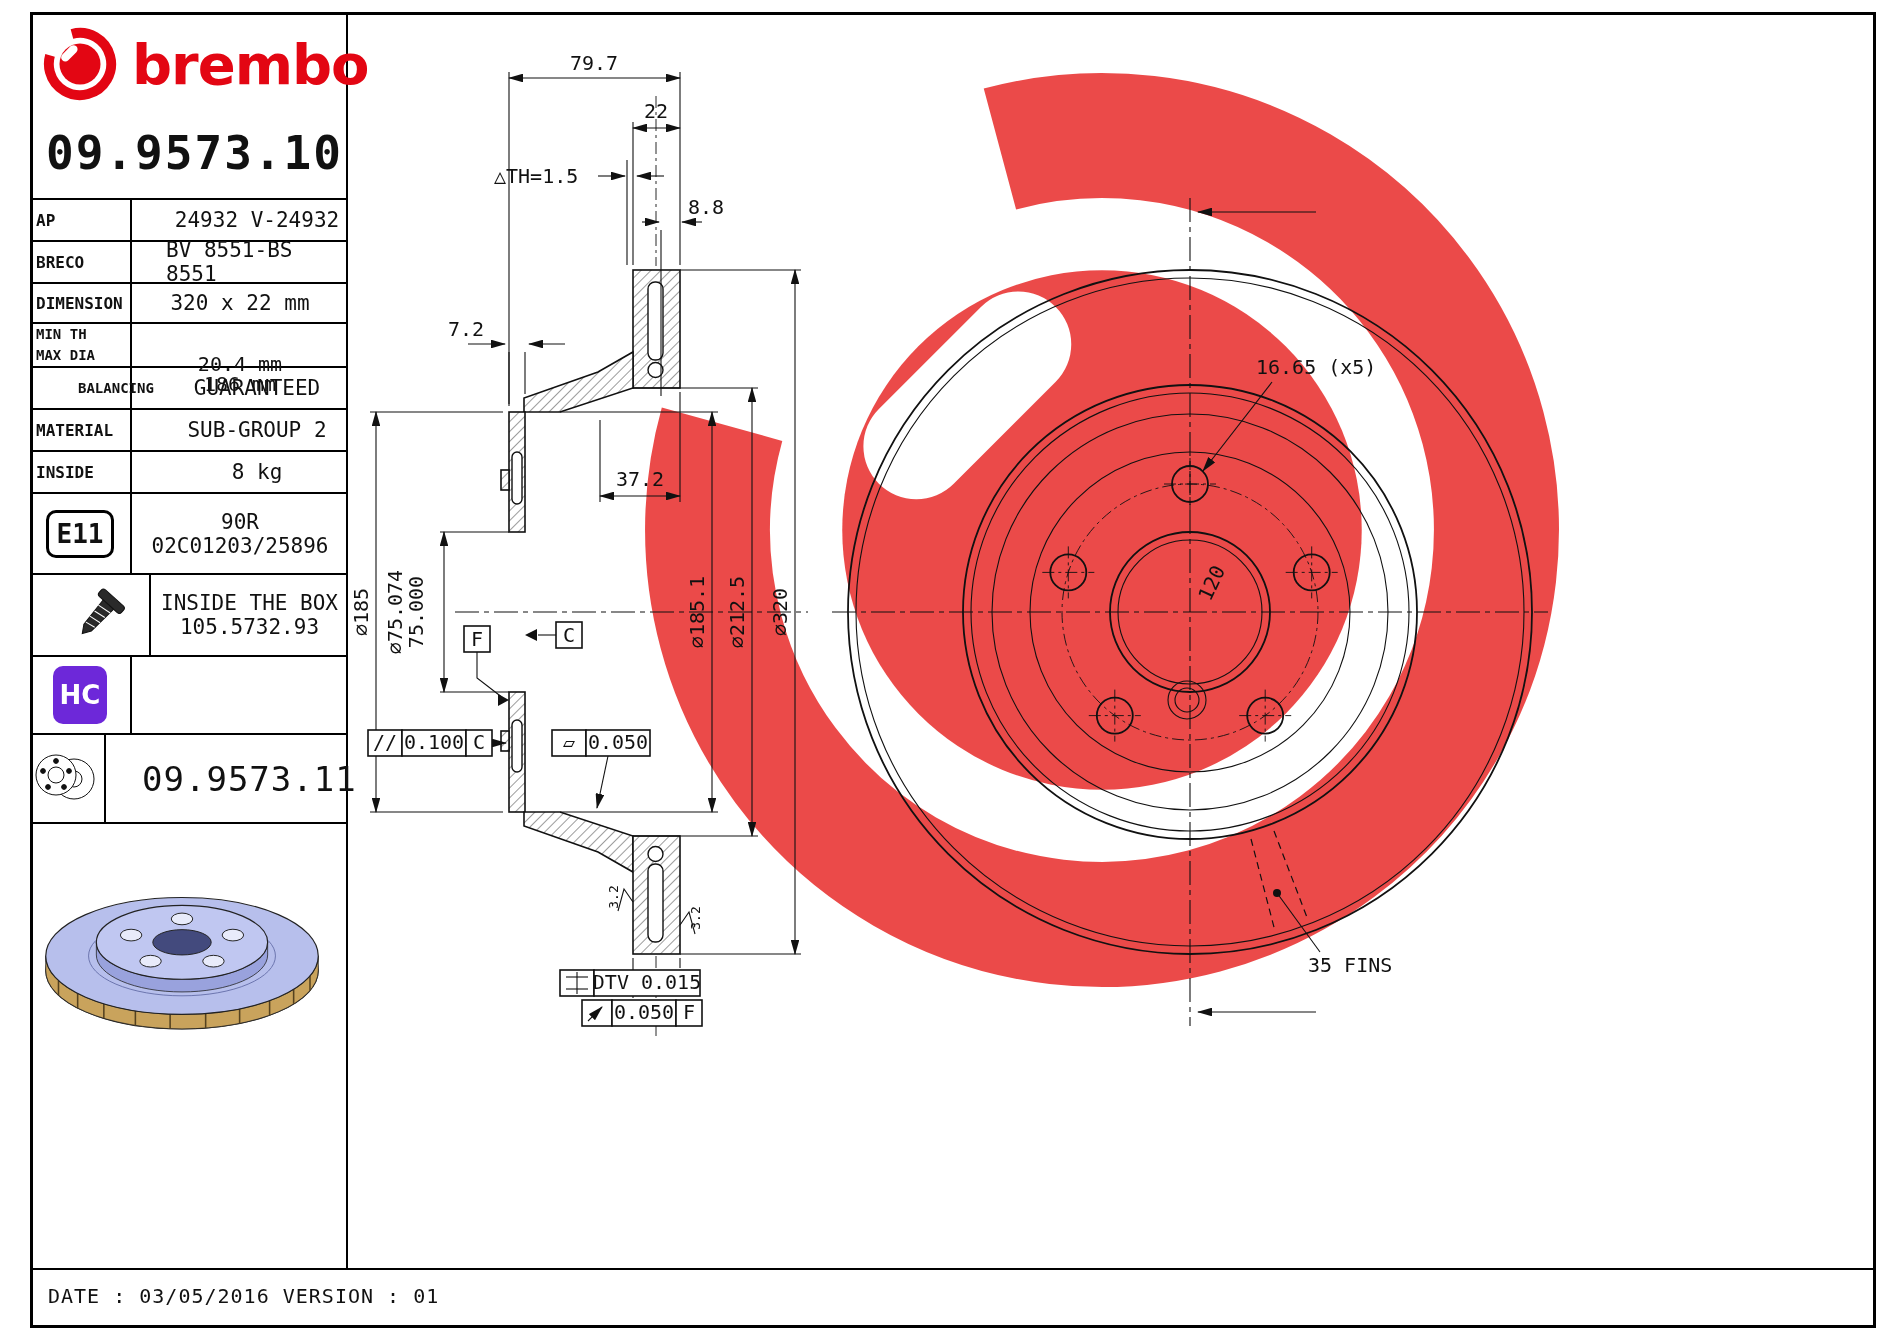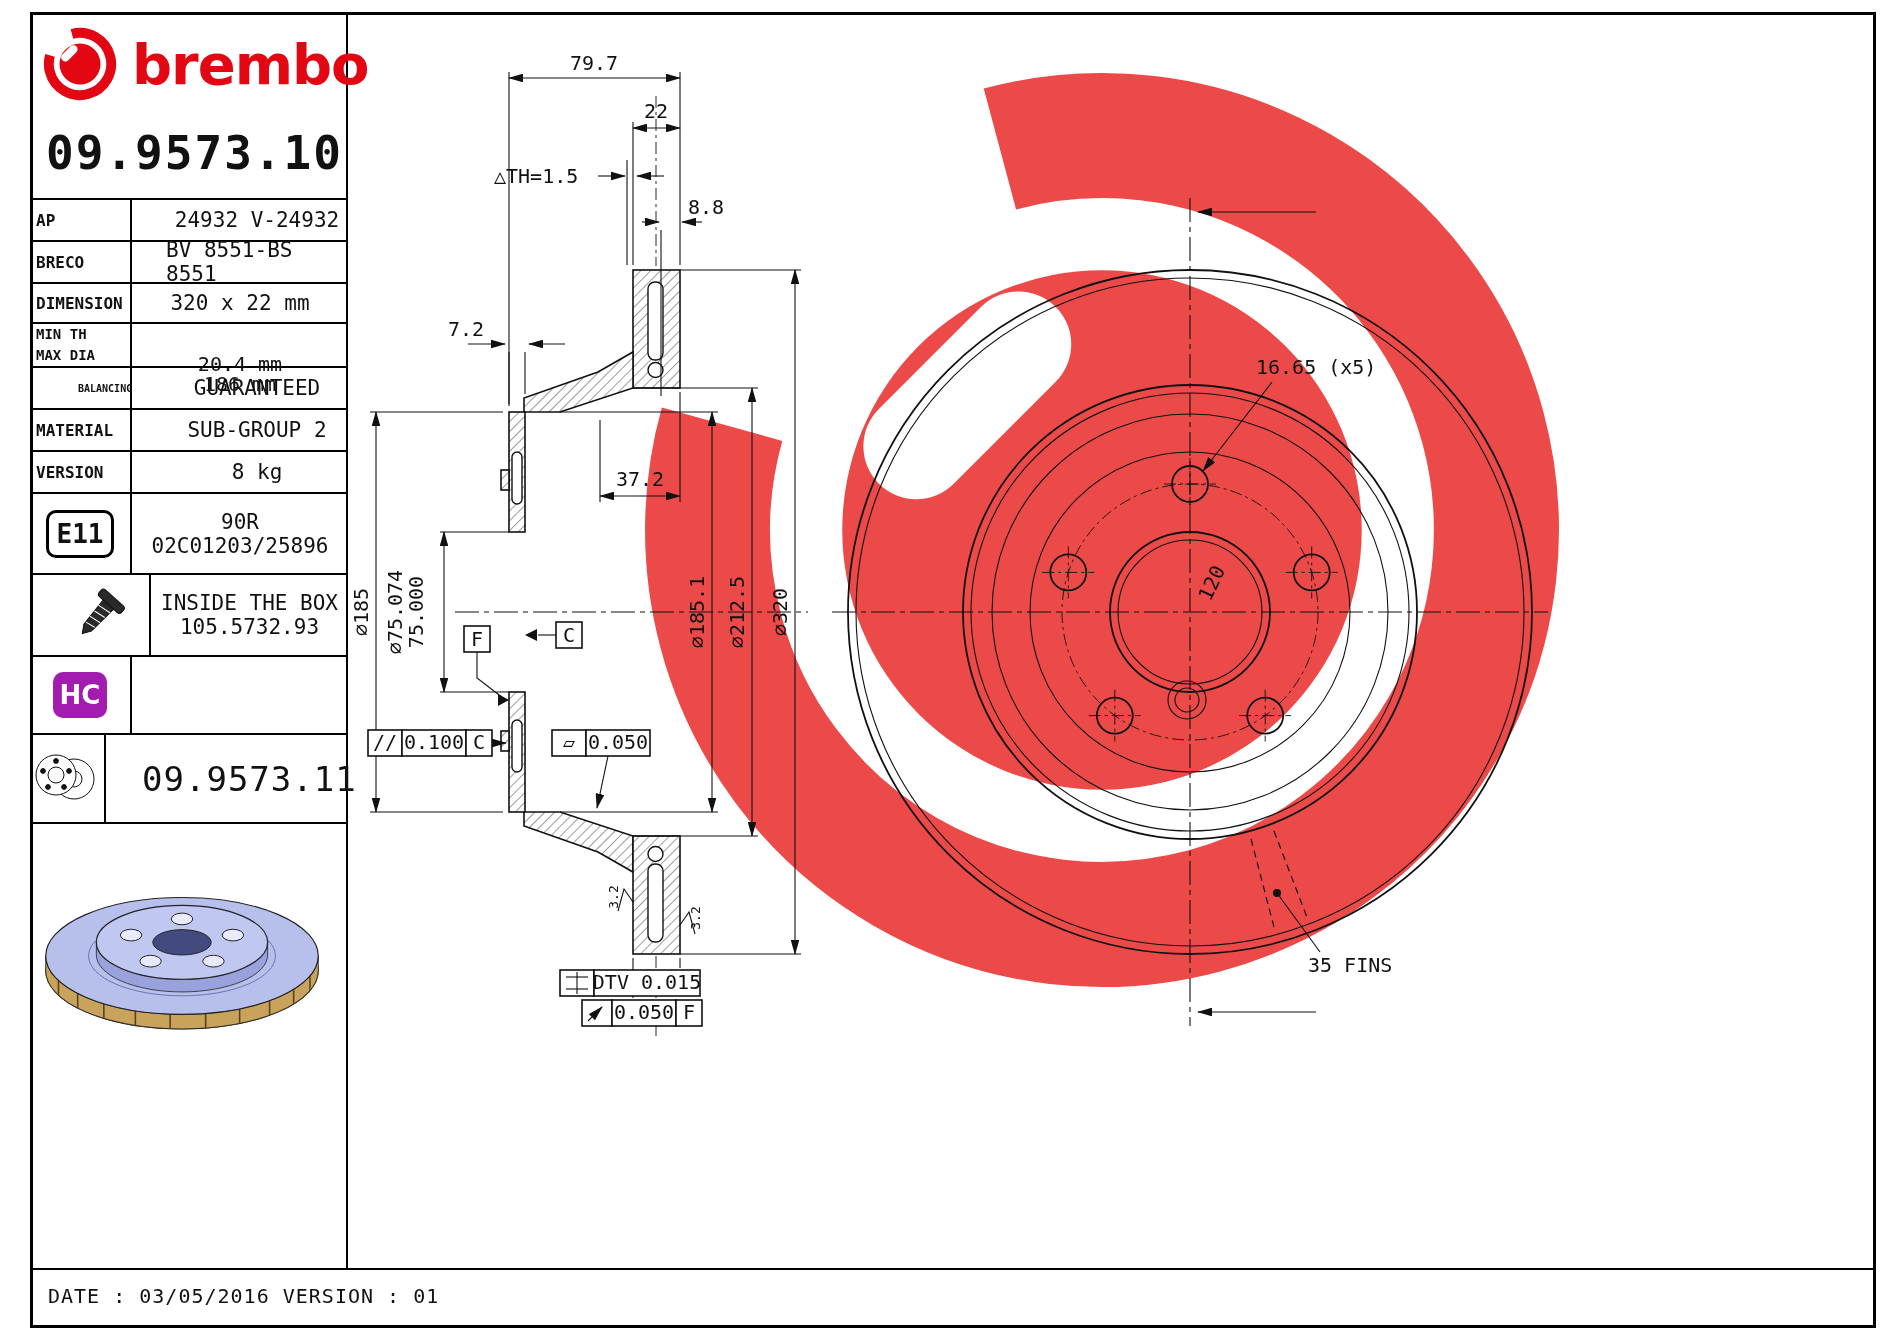--- a/index.html
+++ b/index.html
@@ -19,21 +19,21 @@
   .srow{display:flex;border-top:2px solid #000;box-sizing:border-box;align-items:stretch;}
   .srow.no-top{border-top:none;}
   .scell-l{width:102px;border-right:2px solid #000;box-sizing:border-box;display:flex;align-items:center;justify-content:flex-start;
            padding-left:6px;font-size:16px;font-weight:bold;}
   .scell-l.center{justify-content:center;padding-left:0;}
   .scell-v{flex:1;display:flex;flex-direction:column;align-items:center;justify-content:center;font-size:21px;}
   .h42{height:42px;gap:34px;} .h40{height:40px;text-align:right;} .h22{height:22px;} .h81{height:81px;} .h82{height:82px;padding-left:19px;} .h78{height:78px;} .h89{height:89px;}
   .small-val{font-size:20px;margin-top:40px;}
   .big-val{font-size:34px;letter-spacing:1px;margin-left:36px;}
   .e11-badge{border:3px solid #000;border-radius:10px;padding:6px 8px;font-size:26px;font-weight:bold;}
-  .hc-badge{background:#a21caf;color:#fff;border-radius:10px;width:54px;height:46px;display:flex;align-items:center;justify-content:center;
+  .hc-badge{background:#6d28d9;color:#fff;border-radius:10px;width:54px;height:58px;display:flex;align-items:center;justify-content:center;
             font-size:26px;font-weight:bold;font-family:"DejaVu Sans","Liberation Sans",sans-serif;}
   .iso-disc{position:absolute;left:36px;top:838px;width:292px;height:230px;}
 
   
   .drawing{position:absolute;left:0;top:0;width:1893px;height:1339px;}
   .drawing .ln{stroke:#111;stroke-width:1.8;fill:none;}
   .drawing .thin{stroke:#111;stroke-width:1.1;fill:none;}
   .drawing .dim{stroke:#111;stroke-width:1.1;fill:none;}
   .drawing .cl{stroke:#111;stroke-width:1.1;fill:none;stroke-dasharray:24 5 5 5;}
   .drawing .cl2{stroke:#111;stroke-width:0.9;fill:none;stroke-dasharray:12 4 3 4;}
@@ -286,29 +286,29 @@
     </div>
     <div class="srow h22">
       <div class="scell-l" style="font-size:14px;">MIN TH</div>
       <div class="scell-v small-val">20.4 mm</div>
     </div>
     <div class="srow h22 no-top">
       <div class="scell-l" style="font-size:14px;">MAX DIA</div>
       <div class="scell-v small-val">186 mm</div>
     </div>
     <div class="srow h42">
-      <div class="scell-l" style="font-size:10px;padding-left:48px;">BALANCING</div>
+      <div class="scell-l" style="font-size:14px;padding-left:48px;">BALANCING</div>
       <div class="scell-v">GUARANTEED</div>
     </div>
     <div class="srow h42">
       <div class="scell-l">MATERIAL</div>
       <div class="scell-v">SUB-GROUP 2</div>
     </div>
     <div class="srow h42">
-      <div class="scell-l">VERSION</div>
+      <div class="scell-l">INSIDE</div>
       <div class="scell-v">8 kg</div>
     </div>
     <div class="srow h81">
       <div class="scell-l center">
         <span class="e11-badge">E11</span>
       </div>
       <div class="scell-v">
         <span>90R</span>
         <span>02C01203/25896</span>
       </div>

